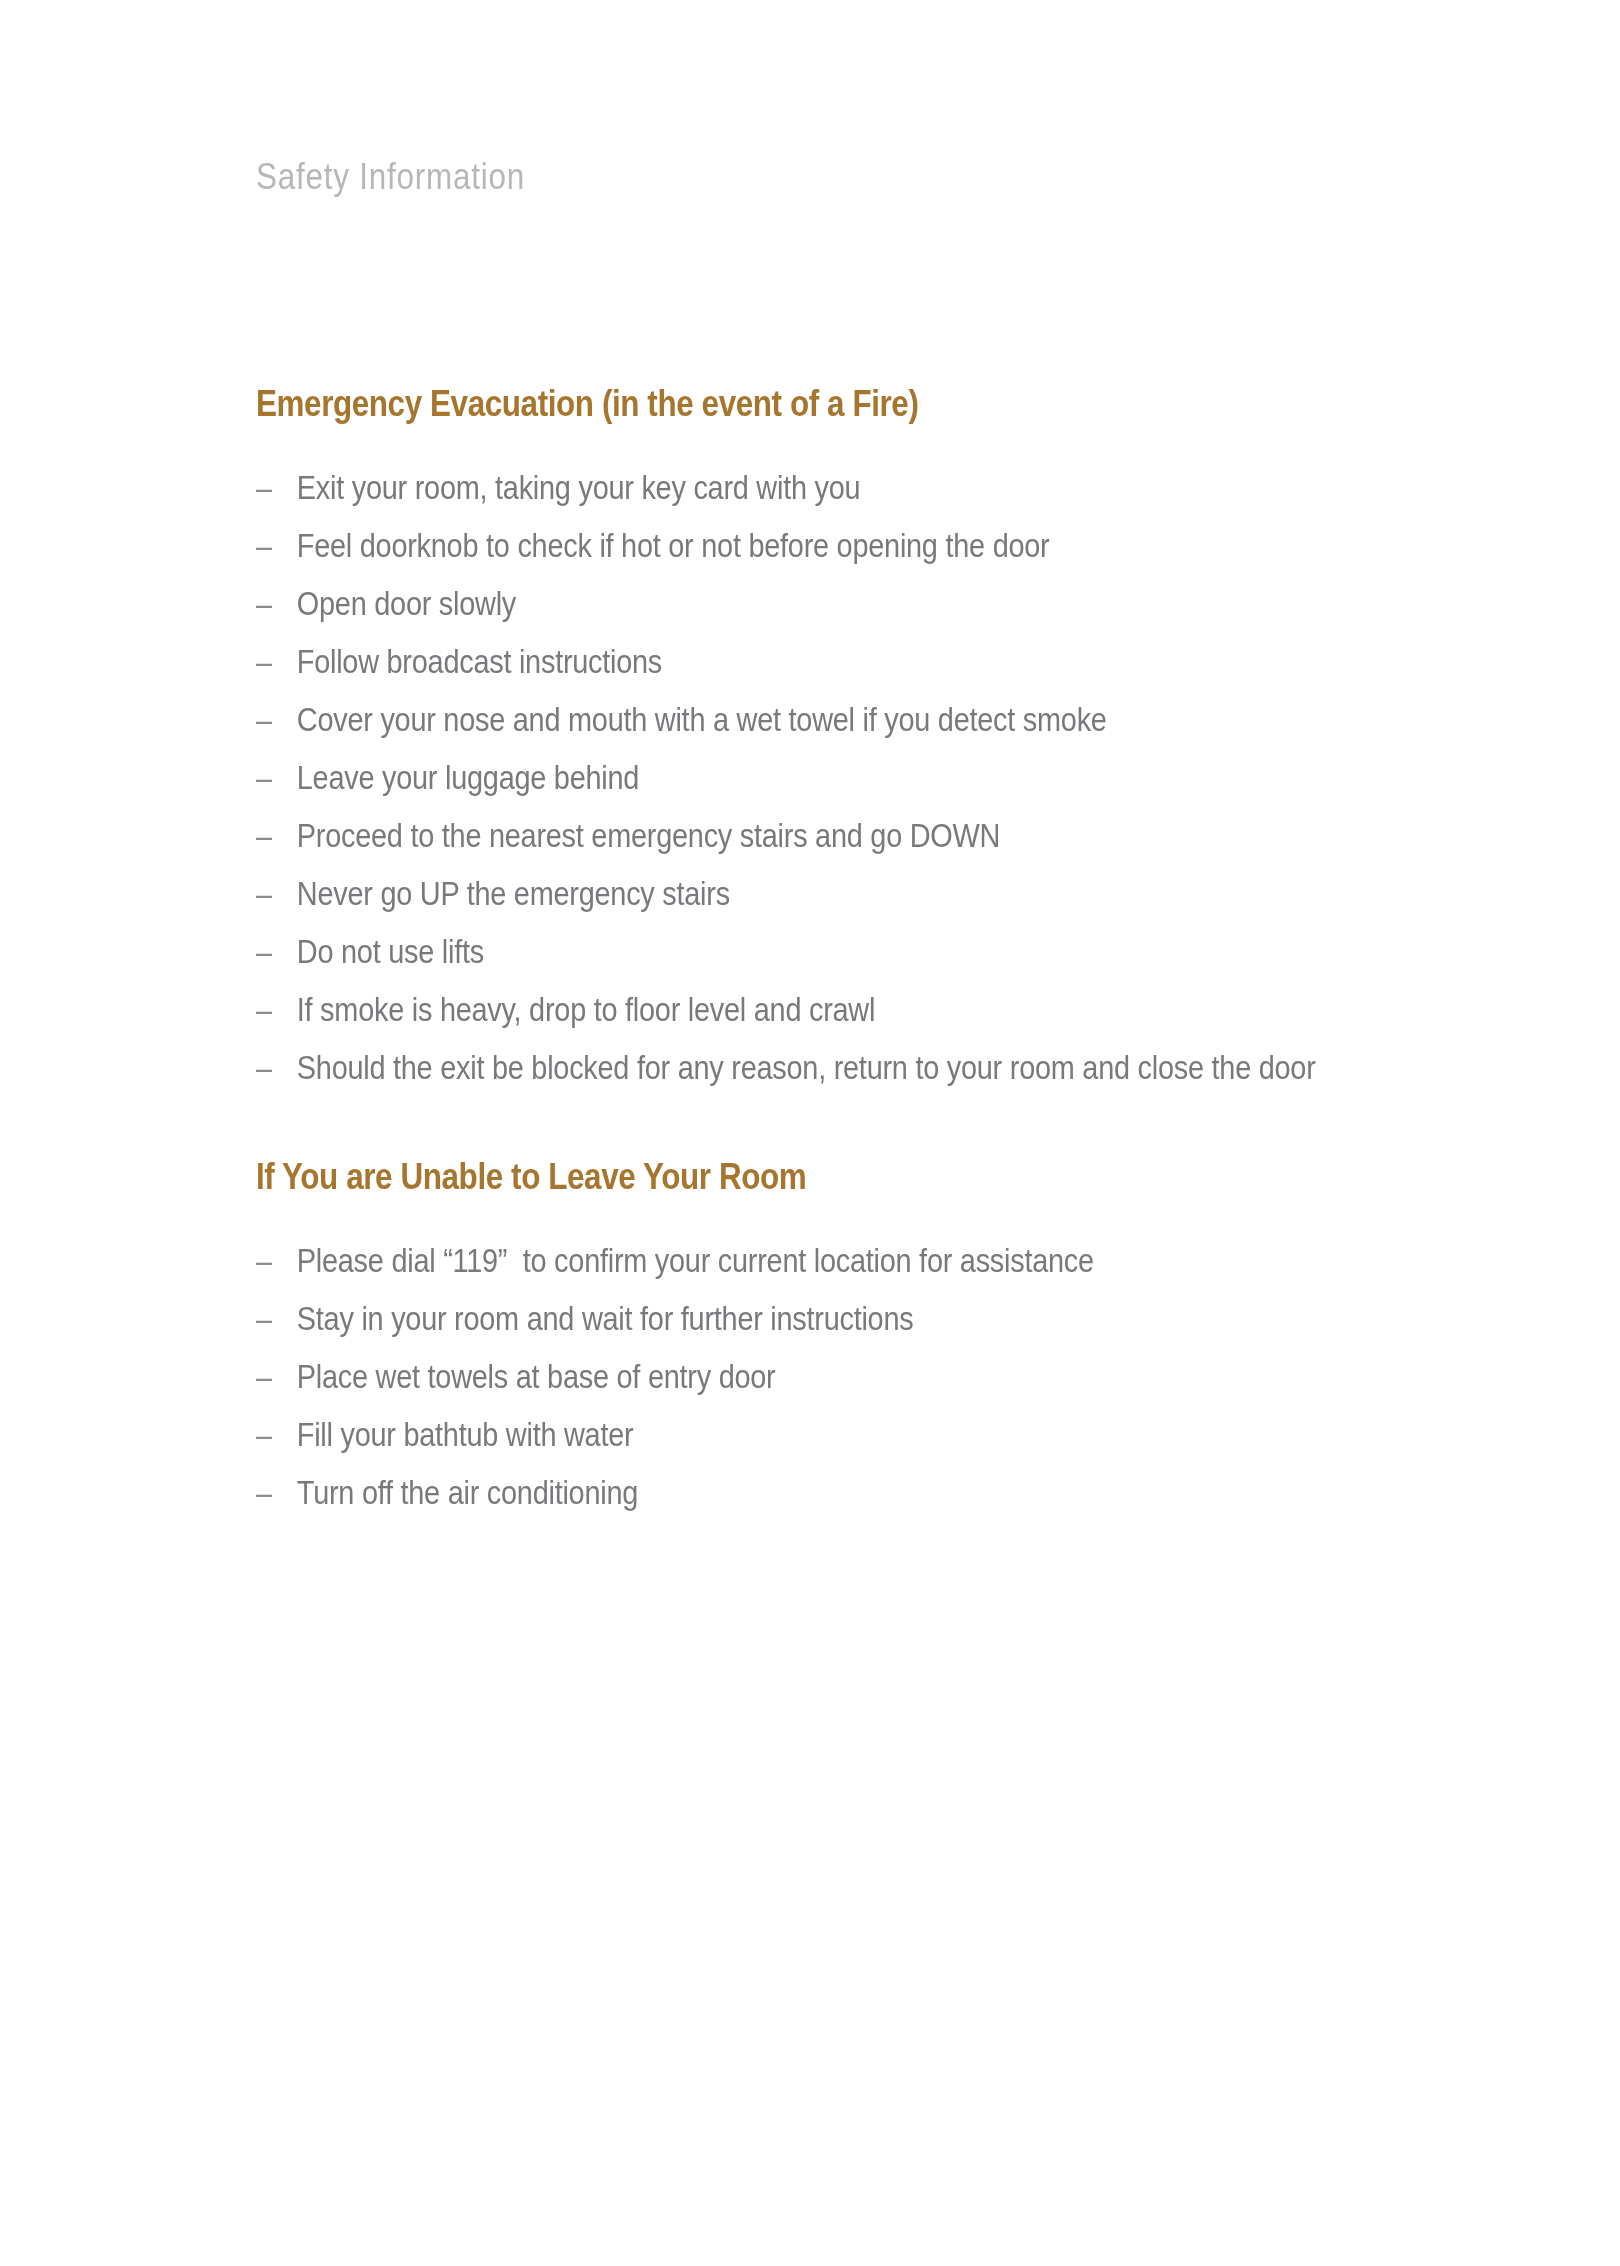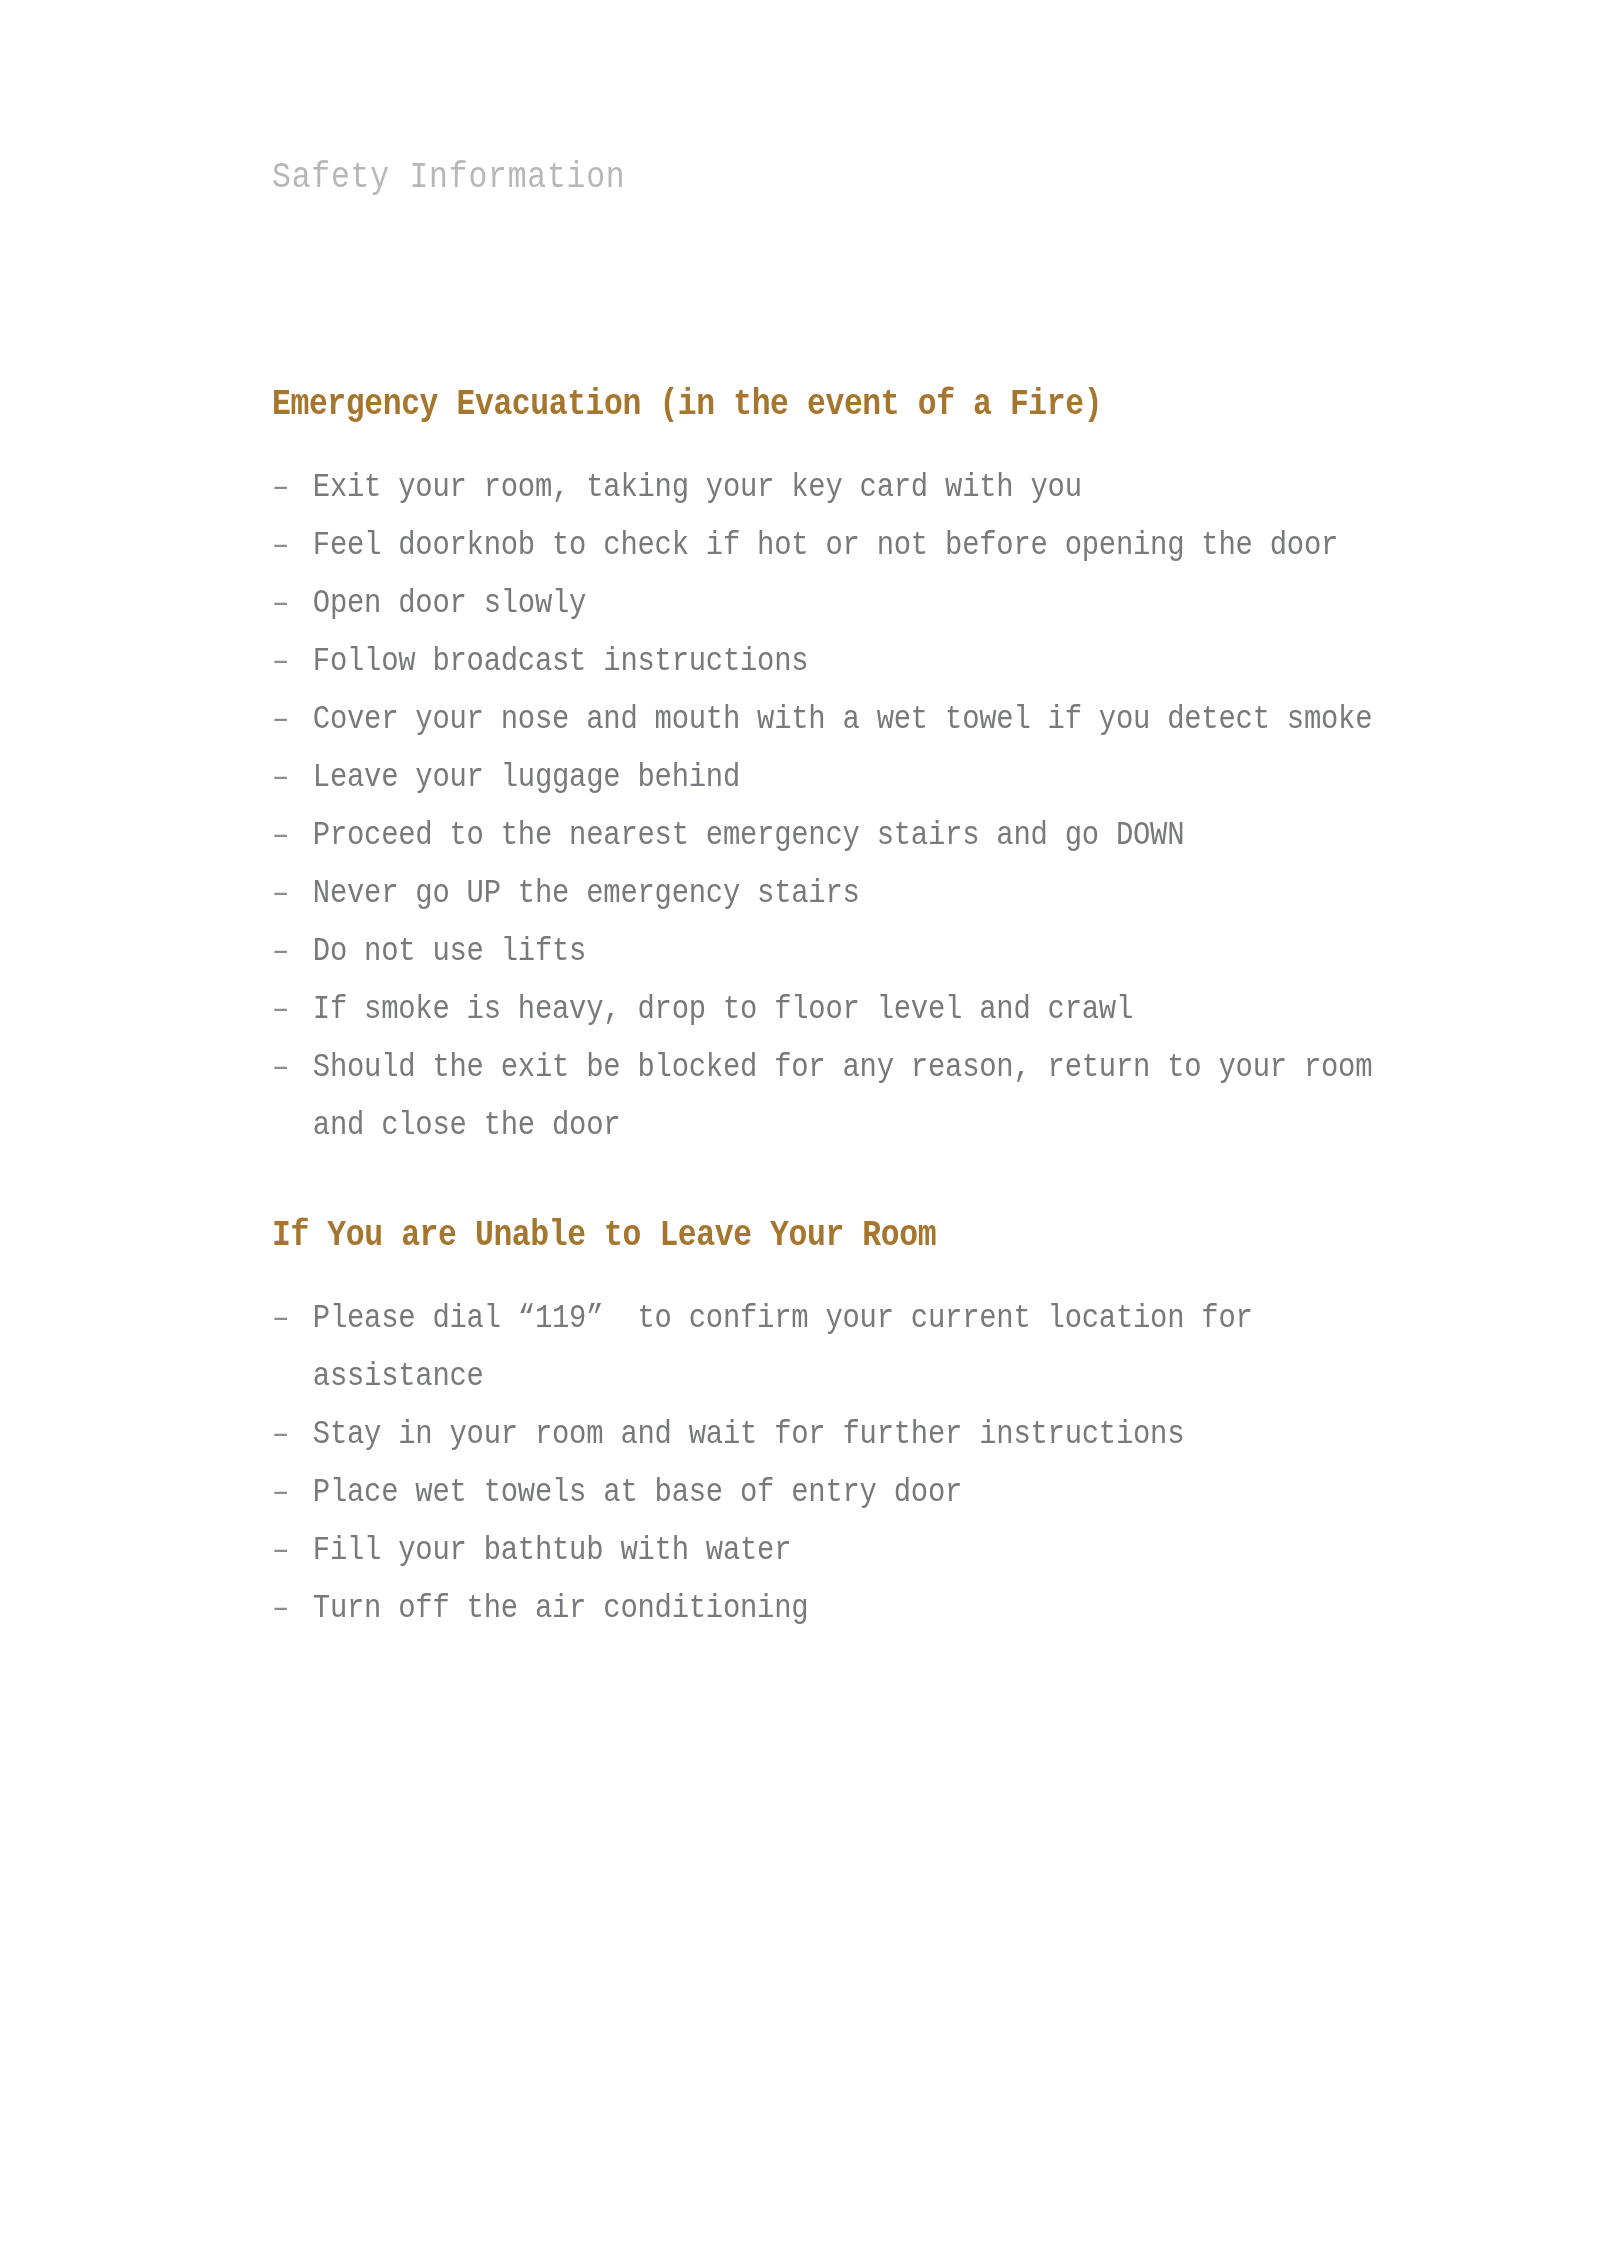--- a/index.html
+++ b/index.html
@@ -6,22 +6,21 @@
     margin: 0;
     padding: 0;
     background: #ffffff;
   }
   .page {
     position: relative;
     width: 1552px;
     height: 2267px;
     background: var(--page-background, #ffffff);
     overflow: hidden;
-    font-family: Liberation Mono, monospace;
-    margin-left: 16px;
+    font-family: Liberation Sans, sans-serif;
   }
   
   .content {
     position: absolute;
     left: 256px;
     top: 155px;
     width: 1334px;
     transform: scaleX(0.85);
     transform-origin: 0 0;
   }

